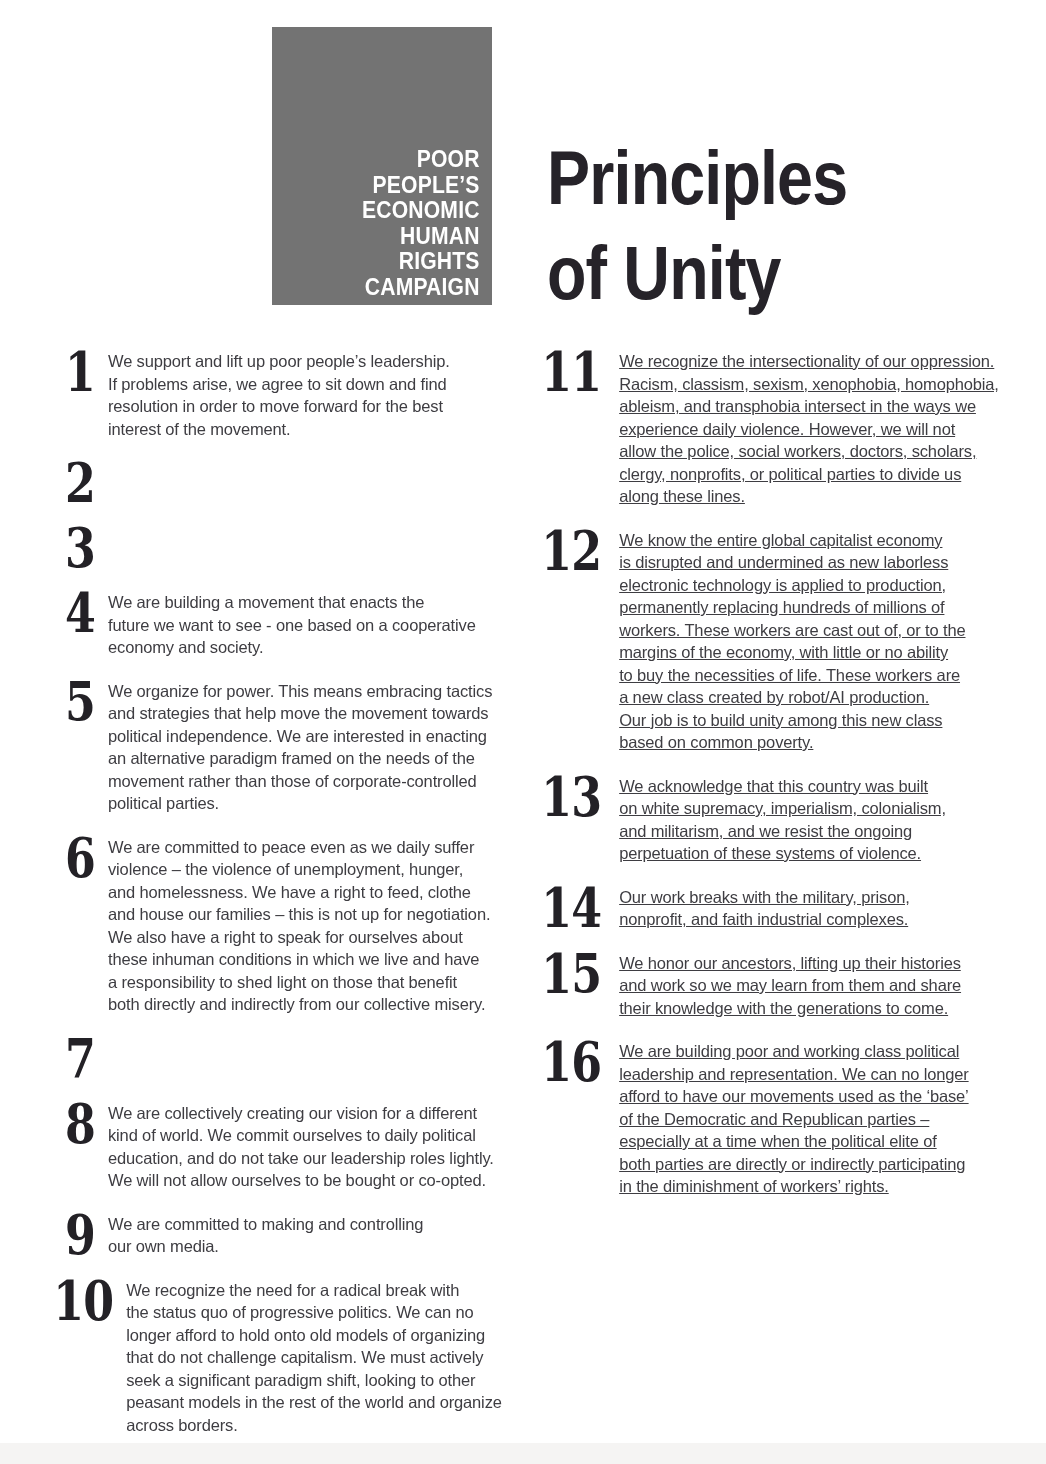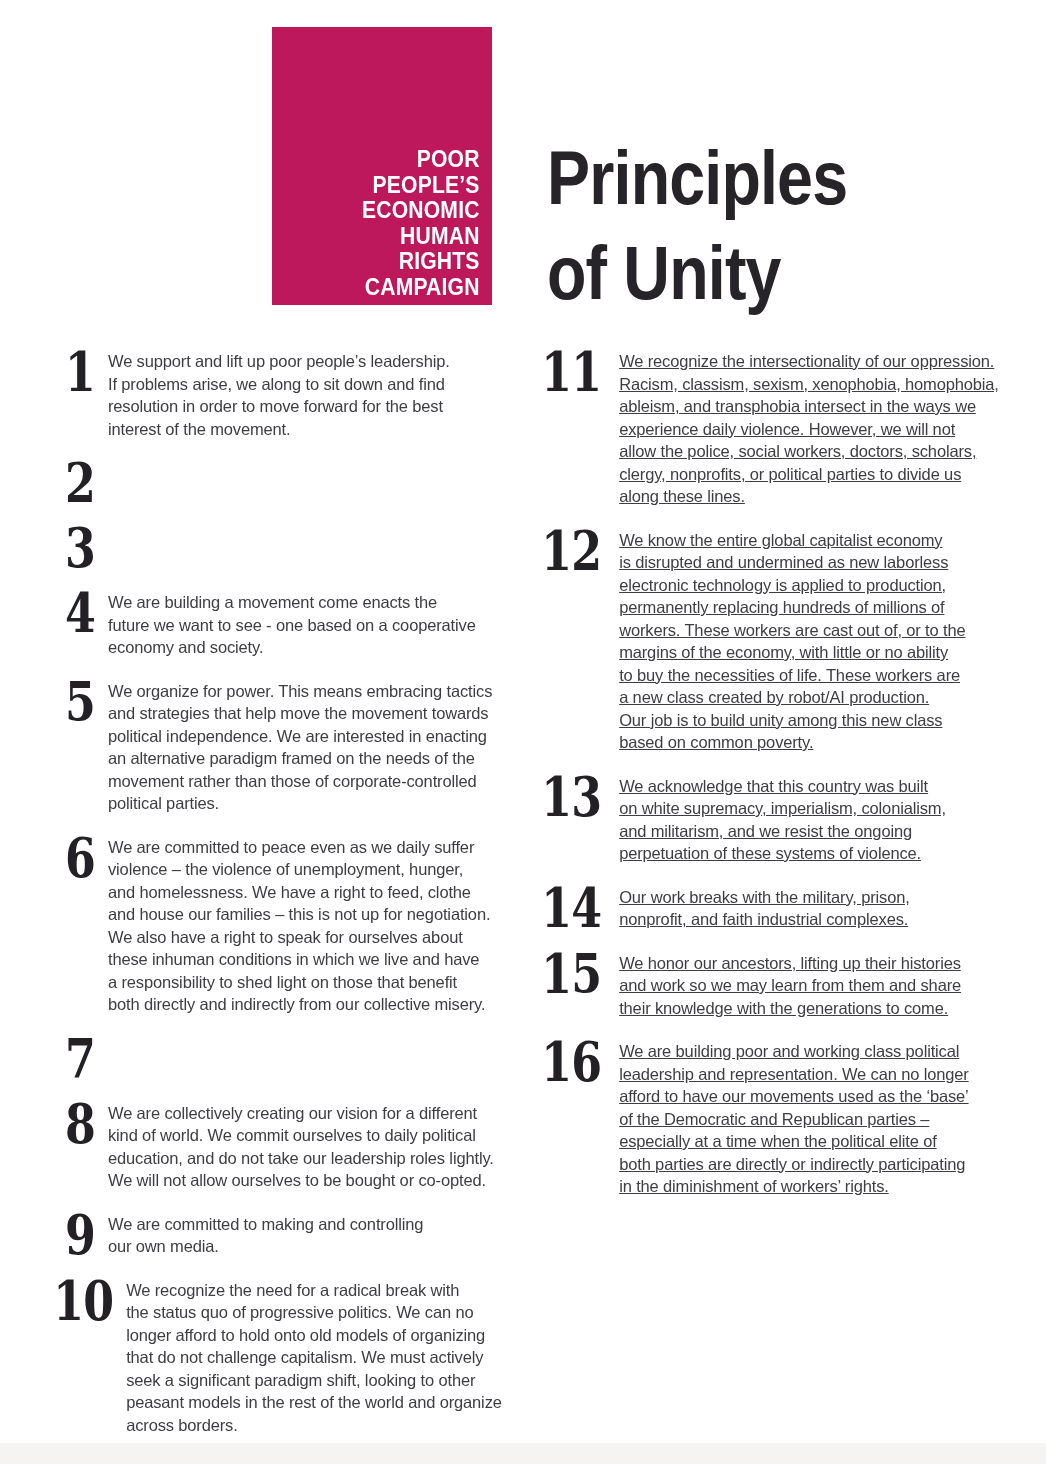--- a/index.html
+++ b/index.html
@@ -7,21 +7,21 @@
     position:relative;
     width:1046px;height:1464px;
     background:#ffffff;
     overflow:hidden;
     font-family:"Liberation Sans",sans-serif;
   }
   
   .logo-box{
     position:absolute;left:272px;top:27px;
     width:220px;height:278px;
-    background:#be185d;
+    background:#737373;
   }
   .logo-text{
     position:absolute;right:12px;bottom:6px;
     text-align:right;
     color:#ffffff;
     font-weight:bold;
     font-size:24px;line-height:25.5px;
     letter-spacing:0.2px;
     transform:scaleX(0.88);
     transform-origin:right bottom;
@@ -88,36 +88,36 @@
 
   <h1 class="title">
     <span>Principles</span>
     <span>of Unity</span>
   </h1>
 
   <div class="col col-left">
   <div class="principle">
     <div class="num">1</div>
     <div class="text">We support and lift up poor people’s leadership.
-If problems arise, we along to sit down and find
+If problems arise, we agree to sit down and find
 resolution in order to move forward for the best
 interest of the movement.</div>
   </div>
 
   <div class="principle">
     <div class="num">2</div>
   </div>
 
   <div class="principle">
     <div class="num">3</div>
   </div>
 
   <div class="principle">
     <div class="num">4</div>
-    <div class="text">We are building a movement come enacts the
+    <div class="text">We are building a movement that enacts the
 future we want to see - one based on a cooperative
 economy and society.</div>
   </div>
 
   <div class="principle">
     <div class="num">5</div>
     <div class="text">We organize for power. This means embracing tactics
 and strategies that help move the movement towards
 political independence. We are interested in enacting
 an alternative paradigm framed on the needs of the

